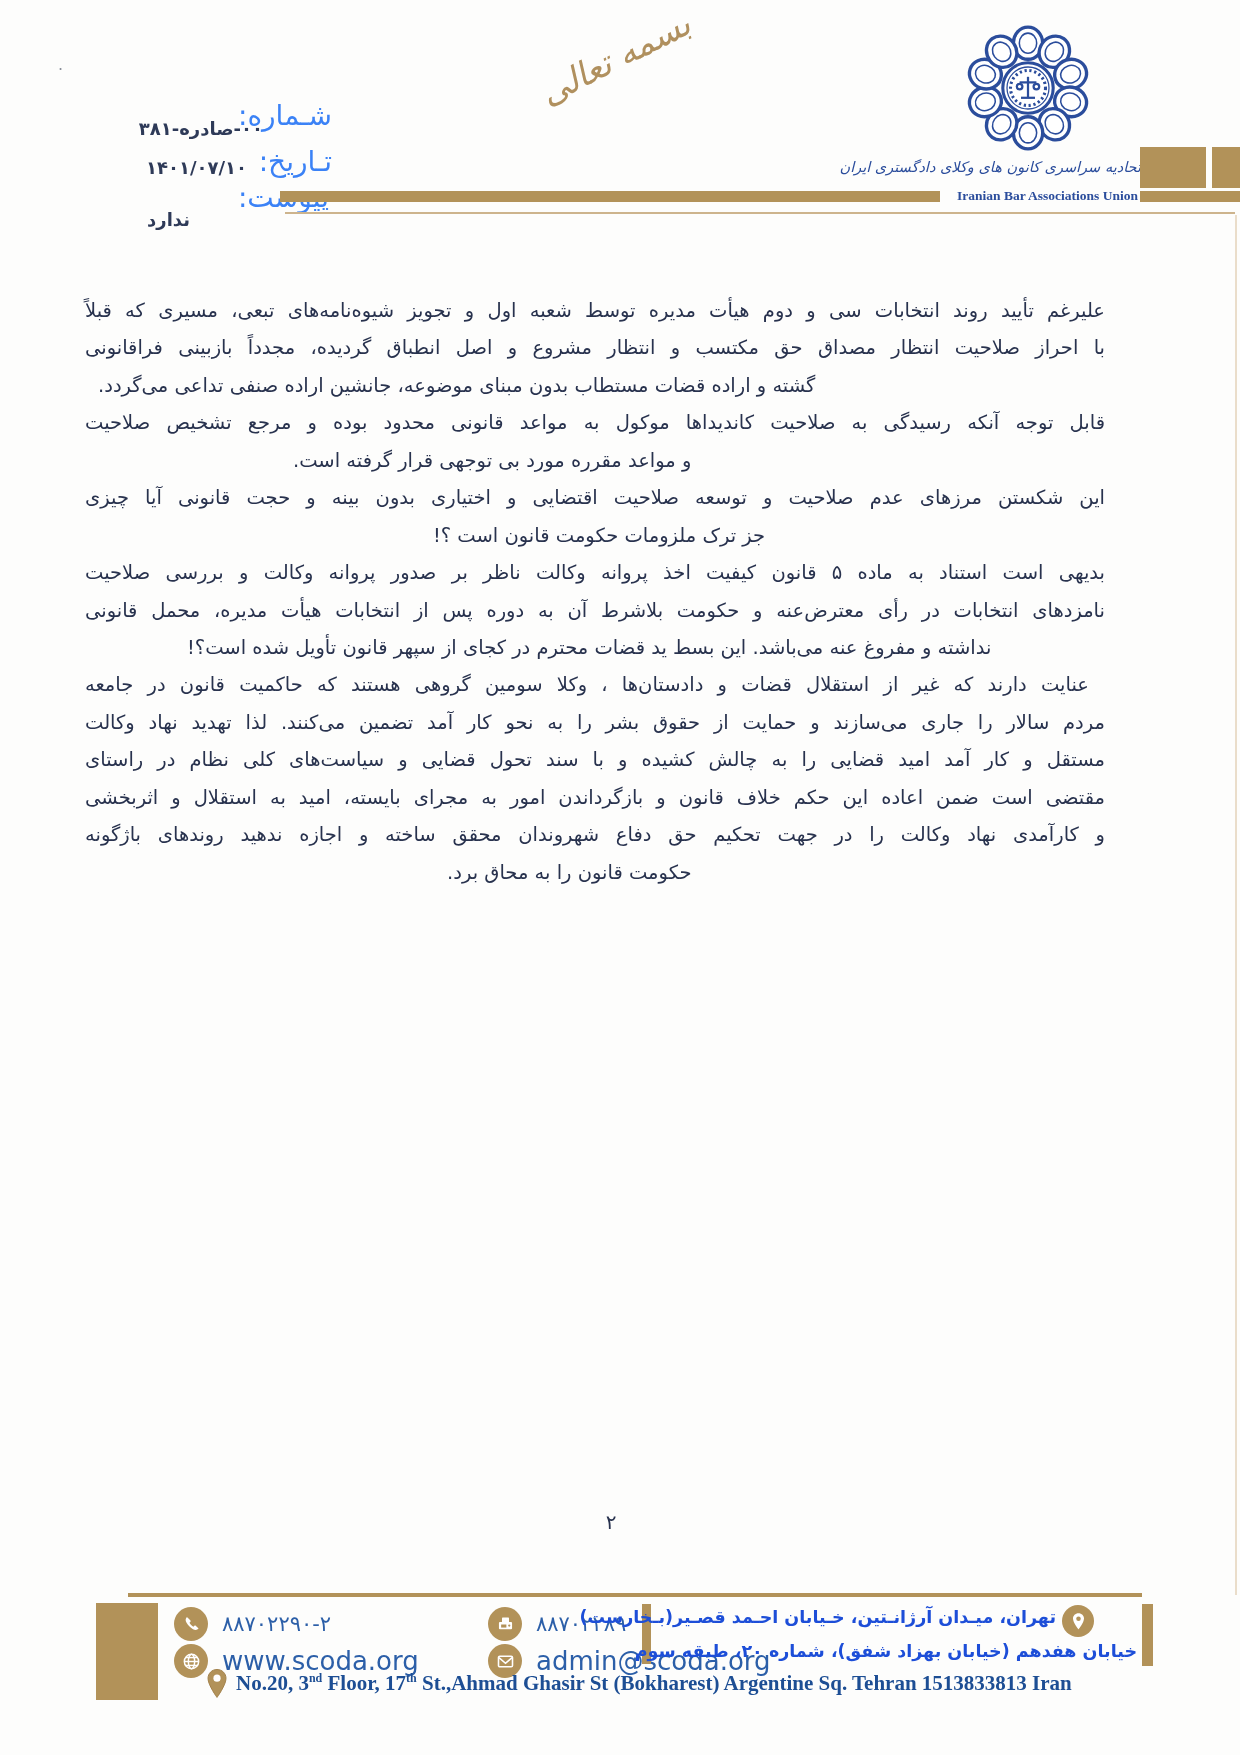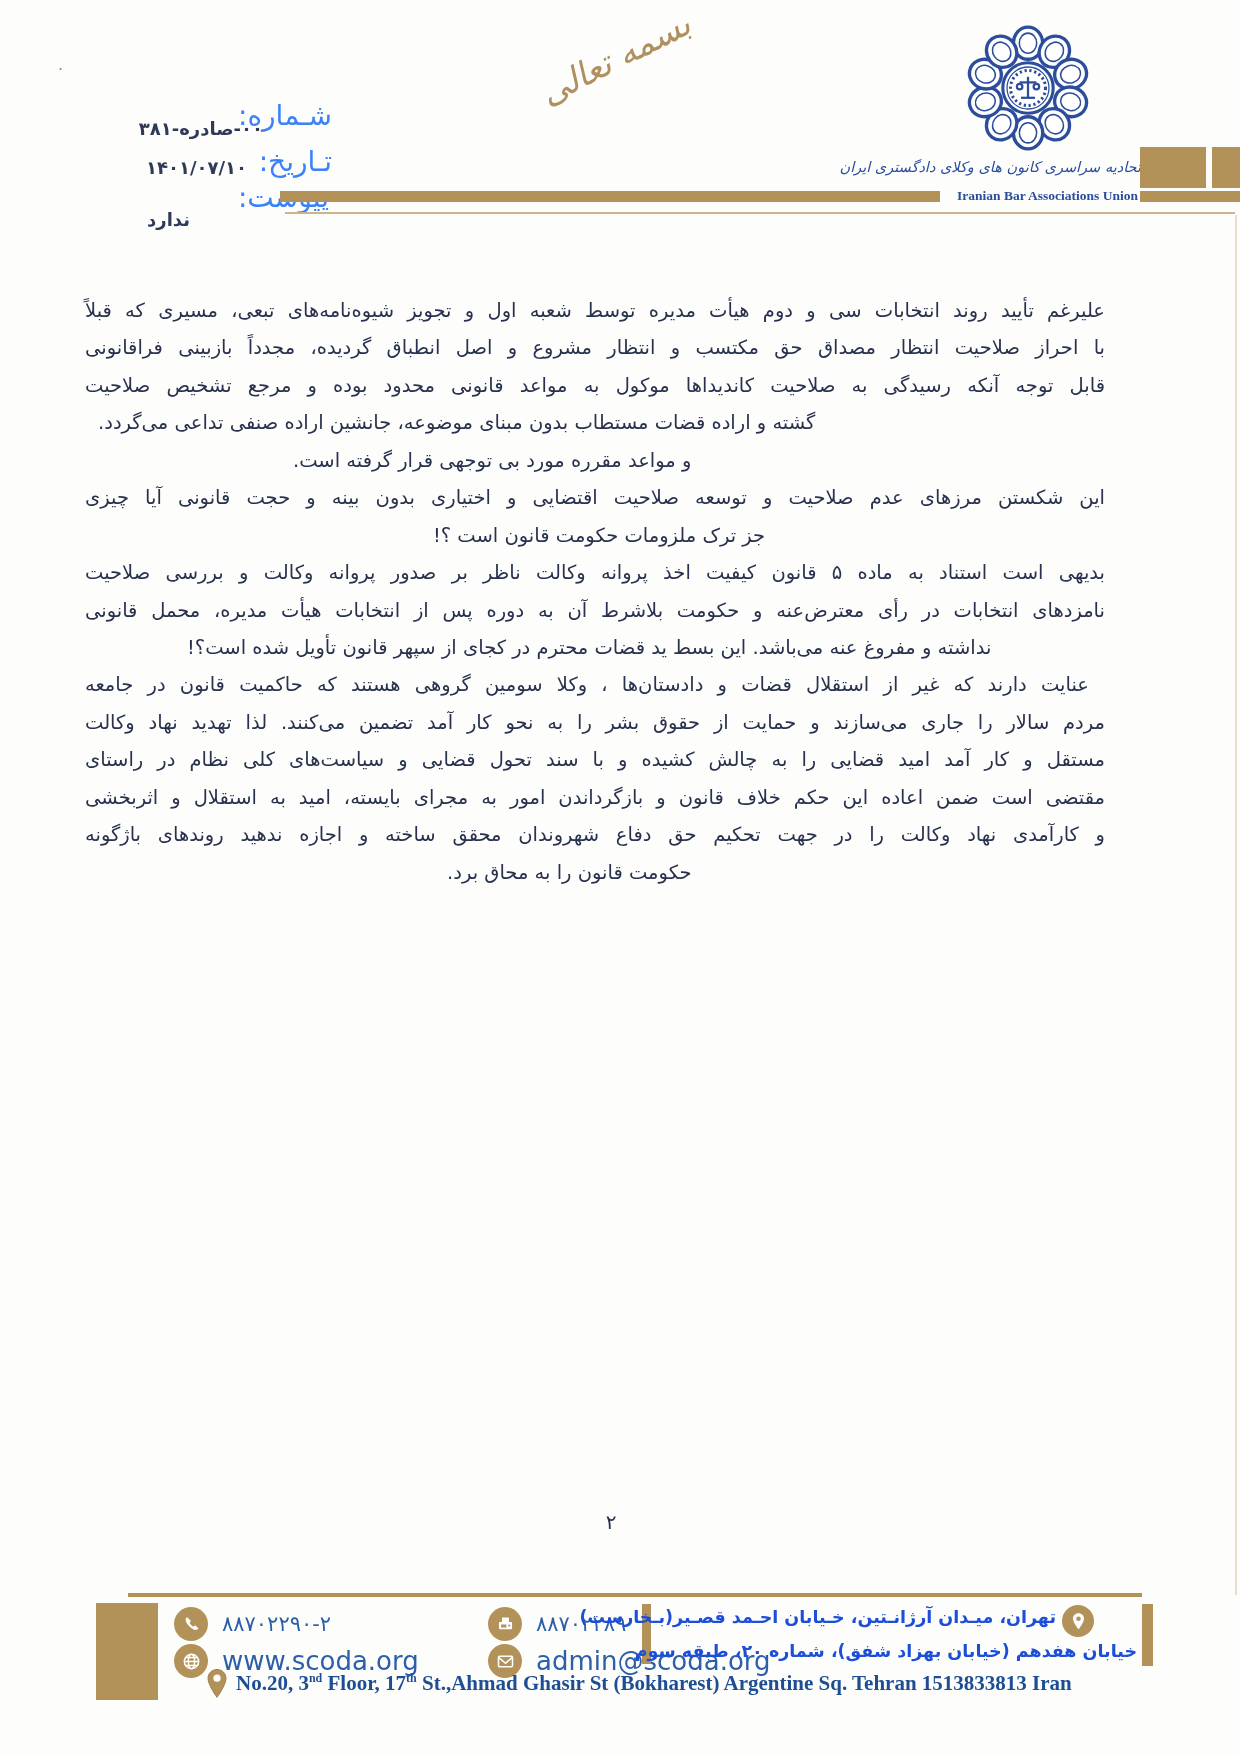--- a/index.html
+++ b/index.html
@@ -131,22 +131,22 @@
   <div class="gold hdr-bar"></div>
   <div class="gold hdr-block"></div>
   <div class="gold hdr-edge-block"></div>
   <div class="gold hdr-strip"></div>
   <div class="hdr-thin"></div>
   <div class="edge-line"></div>
 
   <div class="body-text">
     <div class="bl just">علیرغم تأیید روند انتخابات سی و دوم هیأت مدیره توسط شعبه اول و تجویز شیوه‌نامه‌های تبعی، مسیری که قبلاً</div>
     <div class="bl just">با احراز صلاحیت انتظار مصداق حق مکتسب و انتظار مشروع و اصل انطباق گردیده، مجدداً بازبینی فراقانونی</div>
+    <div class="bl free" style="padding-left:13px">گشته و اراده قضات مستطاب بدون مبنای موضوعه، جانشین اراده صنفی تداعی می‌گردد.</div>
     <div class="bl just">قابل توجه آنکه رسیدگی به صلاحیت کاندیداها موکول به مواعد قانونی محدود بوده و مرجع تشخیص صلاحیت</div>
-    <div class="bl free" style="padding-left:13px">گشته و اراده قضات مستطاب بدون مبنای موضوعه، جانشین اراده صنفی تداعی می‌گردد.</div>
     <div class="bl free" style="padding-left:208px">و مواعد مقرره مورد بی توجهی قرار گرفته است.</div>
     <div class="bl just">این شکستن مرزهای عدم صلاحیت و توسعه صلاحیت اقتضایی و اختیاری بدون بینه و حجت قانونی آیا چیزی</div>
     <div class="bl free" style="padding-left:348px">جز ترک ملزومات حکومت قانون است ؟!</div>
     <div class="bl just">بدیهی است استناد به ماده ۵ قانون کیفیت اخذ پروانه وکالت ناظر بر صدور پروانه وکالت و بررسی صلاحیت</div>
     <div class="bl just">نامزدهای انتخابات در رأی معترض‌عنه و حکومت بلاشرط آن به دوره پس از انتخابات هیأت مدیره، محمل قانونی</div>
     <div class="bl free" style="padding-left:102px">نداشته و مفروغ عنه می‌باشد. این بسط ید قضات محترم در کجای از سپهر قانون تأویل شده است؟!</div>
     <div class="bl just" style="padding-right:16px">عنایت دارند که غیر از استقلال قضات و دادستان‌ها ، وکلا سومین گروهی هستند که حاکمیت قانون در جامعه</div>
     <div class="bl just">مردم سالار را جاری می‌سازند و حمایت از حقوق بشر را به نحو کار آمد تضمین می‌کنند. لذا تهدید نهاد وکالت</div>
     <div class="bl just">مستقل و کار آمد امید قضایی را به چالش کشیده و با سند تحول قضایی و سیاست‌های کلی نظام در راستای</div>
     <div class="bl just">مقتضی است ضمن اعاده این حکم خلاف قانون و بازگرداندن امور به مجرای بایسته، امید به استقلال و اثربخشی</div>

